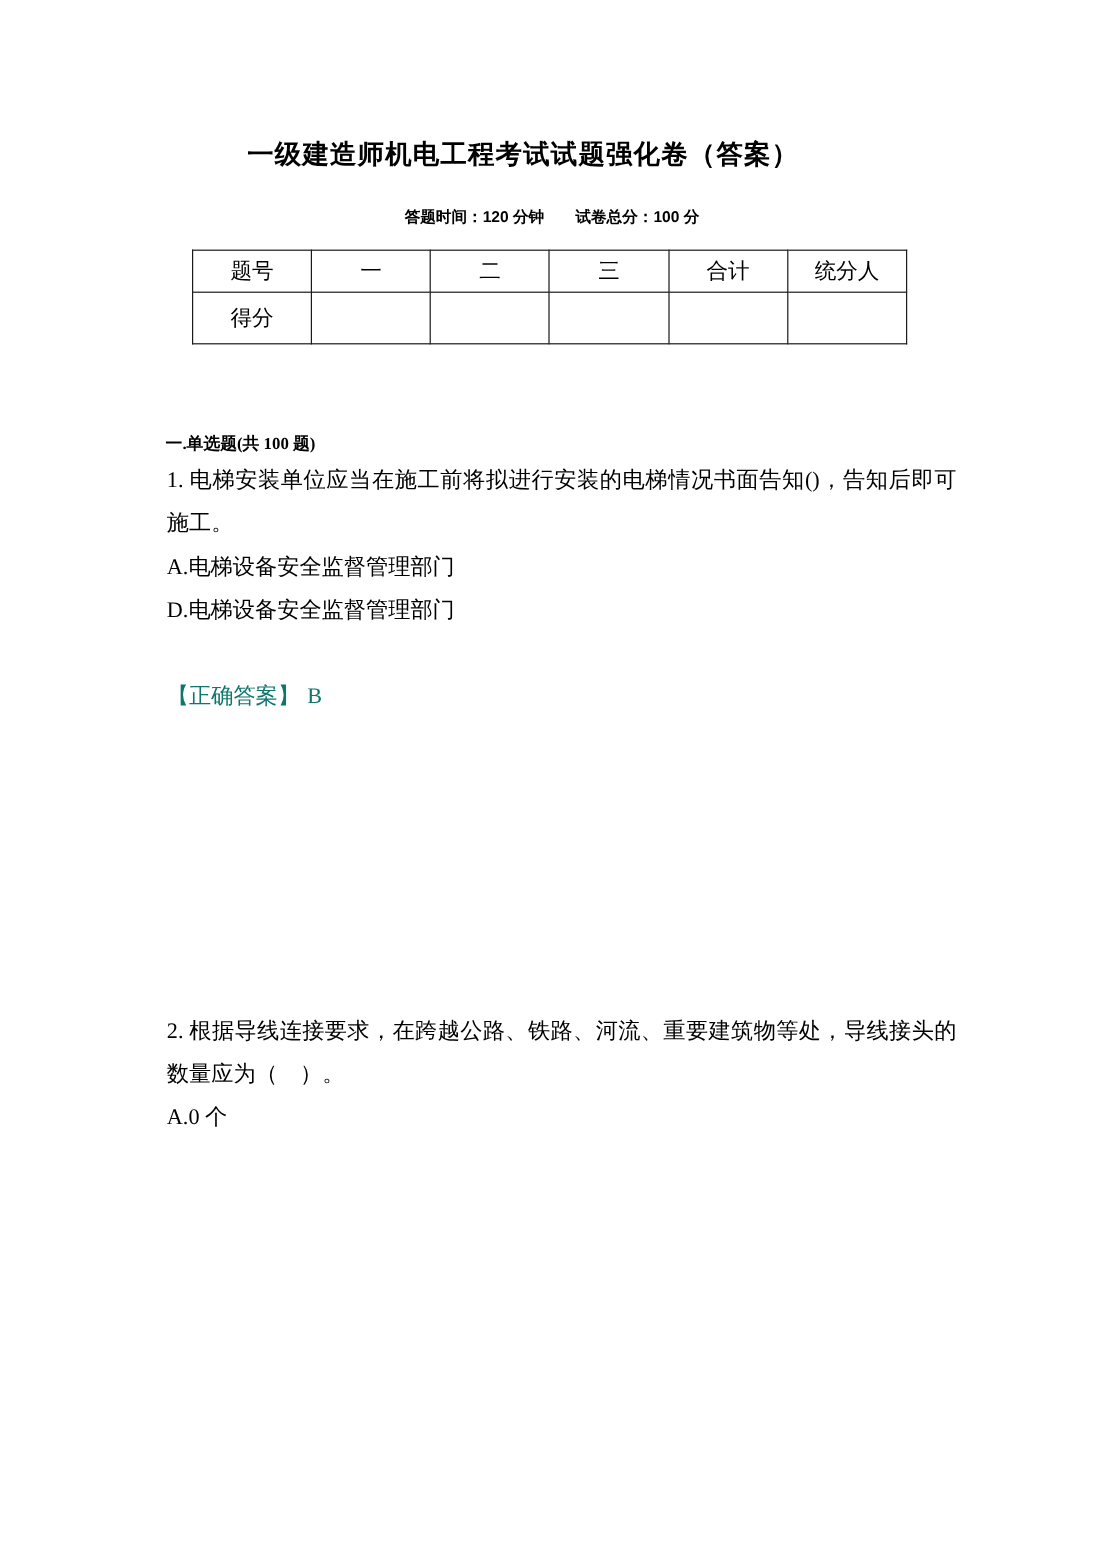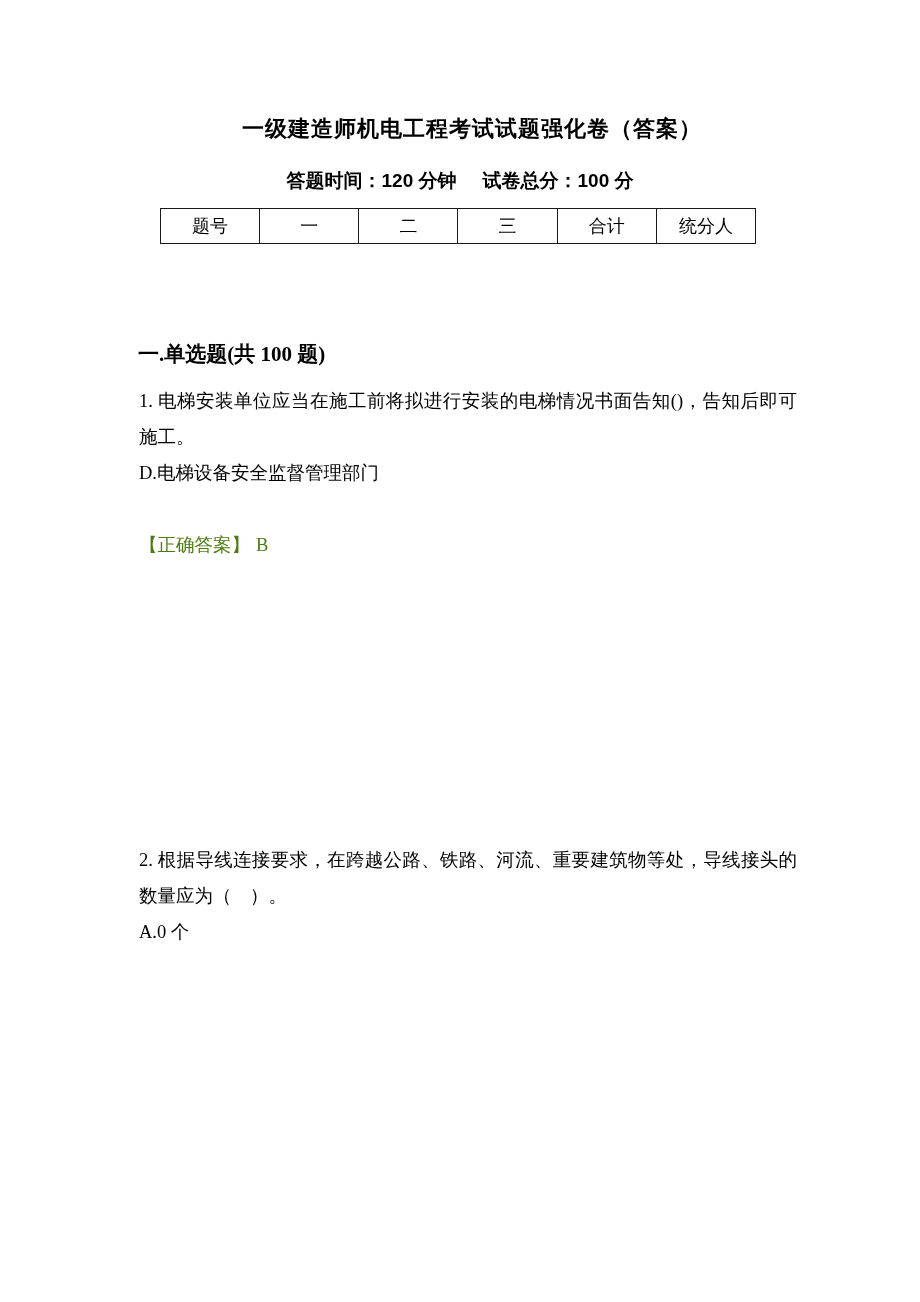--- a/index.html
+++ b/index.html
@@ -12,27 +12,26 @@
     color: #000000;
   }
   .page { position: absolute; inset: 0; }
 
   .doc-title {
     position: absolute; top: 112px; left: 0; width: 872px;
     text-align: center;
     font-size: 22px; font-weight: bold; line-height: 34px;
     font-family: "Liberation Serif", "DejaVu Serif", serif;
     letter-spacing: 1px;
-    margin-left: 36px;
   }
 
   .doc-meta {
     position: absolute; top: 167px; left: 0; width: 920px;
     text-align: center;
-    font-size: 19px; font-weight: bold; line-height: 28px;
+    font-size: 13px; font-weight: bold; line-height: 28px;
     font-family: "Liberation Sans", "DejaVu Sans", sans-serif;
   }
   .doc-meta .meta-score { margin-left: 26px; }
 
   table.score-table {
     position: absolute; top: 208px; left: 160px;
     width: 596px;
     border-collapse: collapse;
     table-layout: fixed;
     font-size: 18px;
@@ -42,35 +41,35 @@
     border: 1.5px solid #1a1a1a;
     text-align: center;
     vertical-align: middle;
     font-weight: normal;
     padding: 0;
   }
   tr.score-header-row { height: 35px; }
   tr.score-value-row  { height: 43px; }
 
   .section-heading {
-    position: absolute; top: 339px; left: 138px;
-    font-size: 21px; font-weight: bold; line-height: 30px;
+    position: absolute; top: 356px; left: 138px;
+    font-size: 14px; font-weight: bold; line-height: 30px;
     font-family: "Liberation Serif", "DejaVu Serif", serif;
   }
 
   .question-block {
     position: absolute; left: 139px; width: 658px;
     font-size: 18.5px; line-height: 36px;
   }
   .q1 { top: 383px; }
   .q2 { top: 842px; }
   .question-text { text-align: justify; }
   .option-line { text-align: left; }
 
-  .answer-line { margin-top: 36px; color: #4d7c0f; }
+  .answer-line { margin-top: 36px; color: #0f766e; }
   .answer-letter { margin-left: 6px; }
 </style>
 </head>
 <body>
 
 <div class="page">
 
   <div class="doc-title">一级建造师机电工程考试试题强化卷（答案）</div>
 
   <div class="doc-meta">
@@ -80,27 +79,36 @@
   <table class="score-table">
     <tbody>
         <tr class="score-header-row">
       <th>题号</th>
       <th>一</th>
       <th>二</th>
       <th>三</th>
       <th>合计</th>
       <th>统分人</th>
     </tr>
+    <tr class="score-value-row">
+      <td>得分</td>
+      <td></td>
+      <td></td>
+      <td></td>
+      <td></td>
+      <td></td>
+    </tr>
   </tbody>
     </table>
 
   <div class="section-heading">一.单选题(共 100 题)</div>
 
   <div class="question-block q1">
     <div class="question-text">1. 电梯安装单位应当在施工前将拟进行安装的电梯情况书面告知()，告知后即可施工。</div>
+    <div class="option-line">A.电梯设备安全监督管理部门</div>
     <div class="option-line">D.电梯设备安全监督管理部门</div>
     <div class="answer-line">
       <span>【正确答案】</span><span class="answer-letter">B</span>
     </div>
   </div>
 
   <div class="question-block q2">
     <div class="question-text">2. 根据导线连接要求，在跨越公路、铁路、河流、重要建筑物等处，导线接头的数量应为（　）。</div>
     <div class="option-line">A.0 个</div>
   </div>

